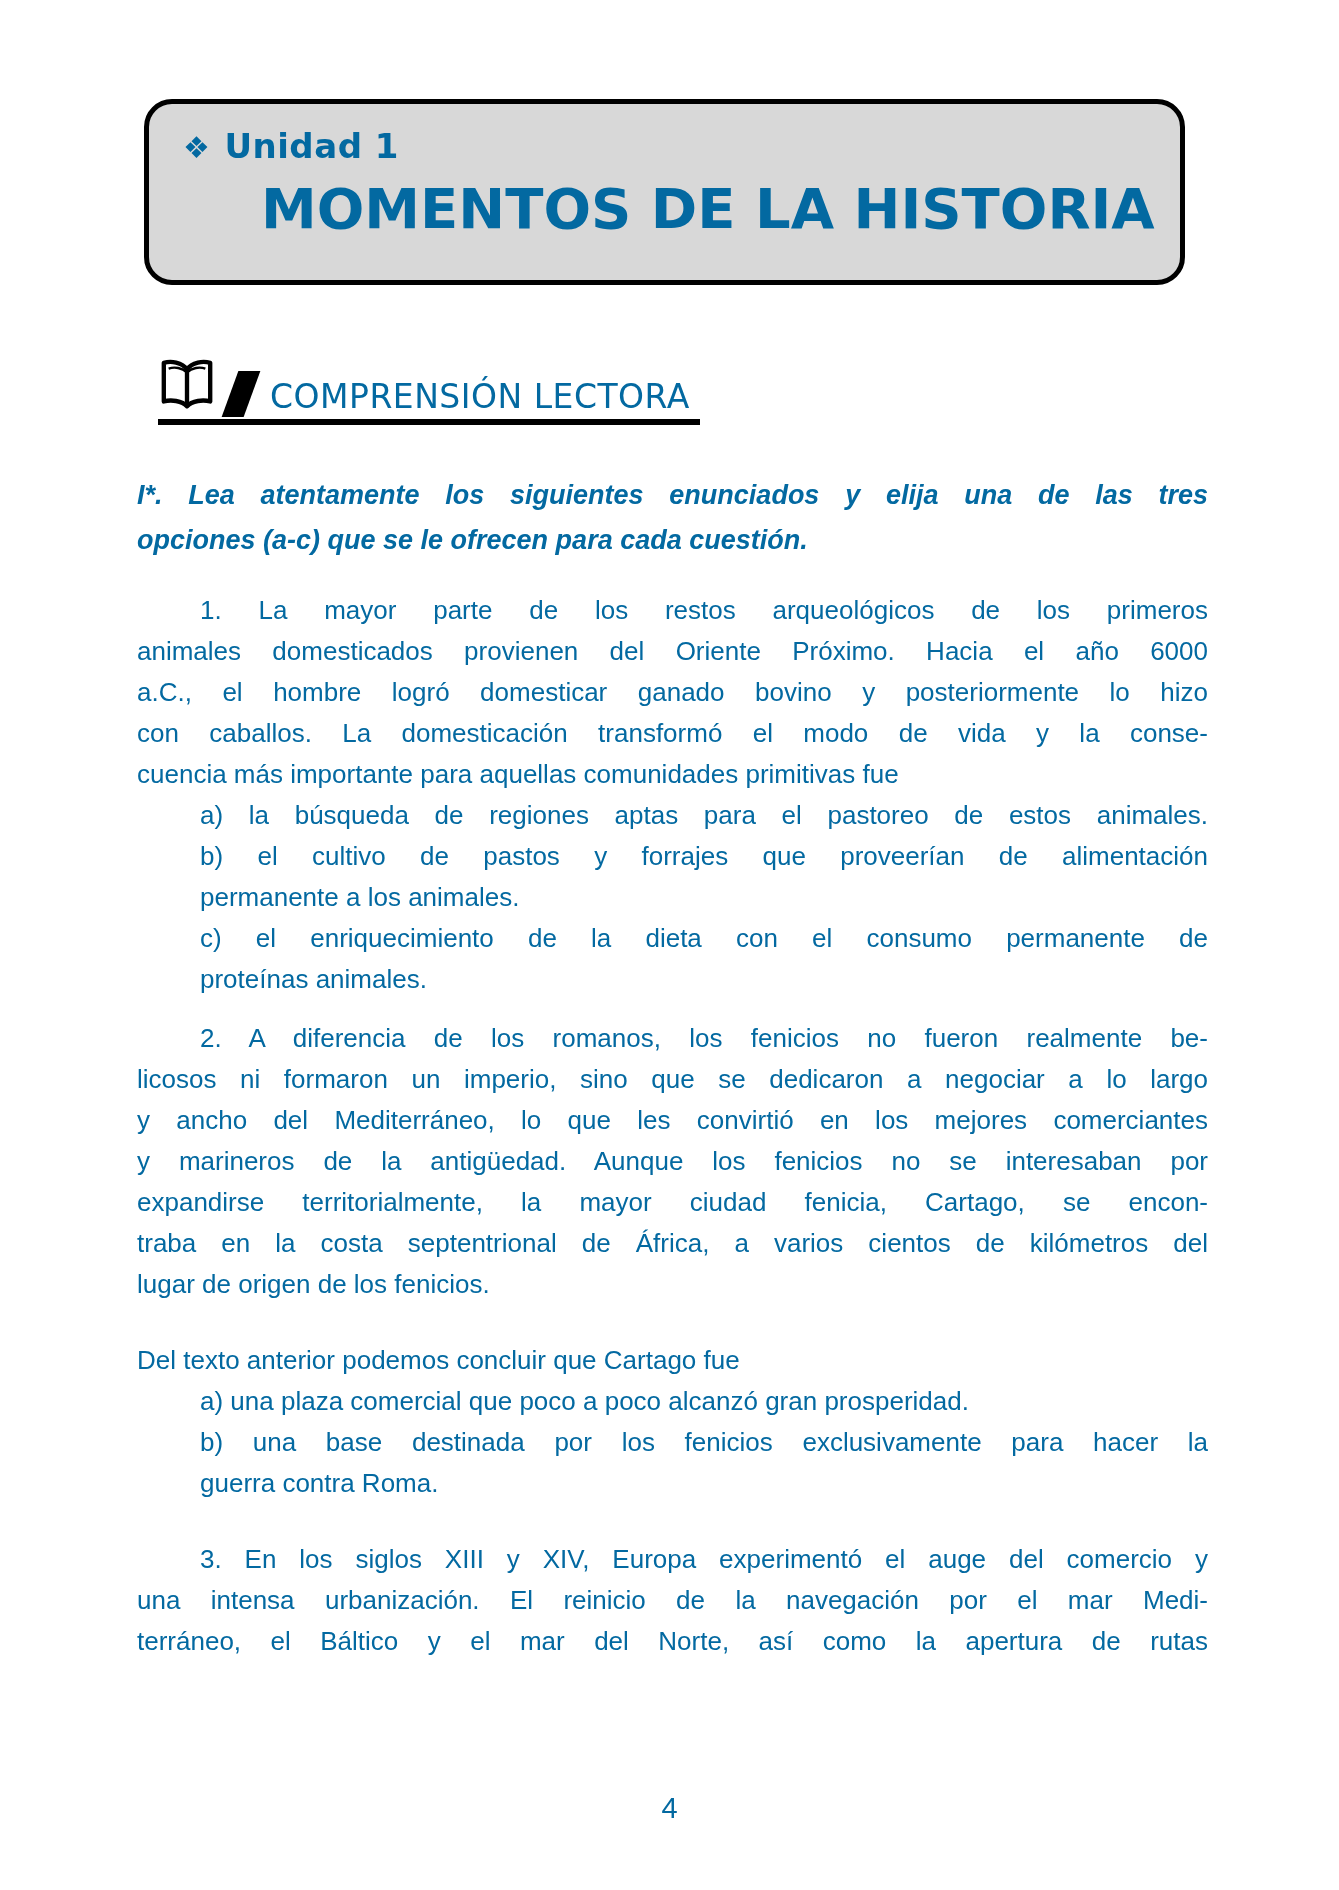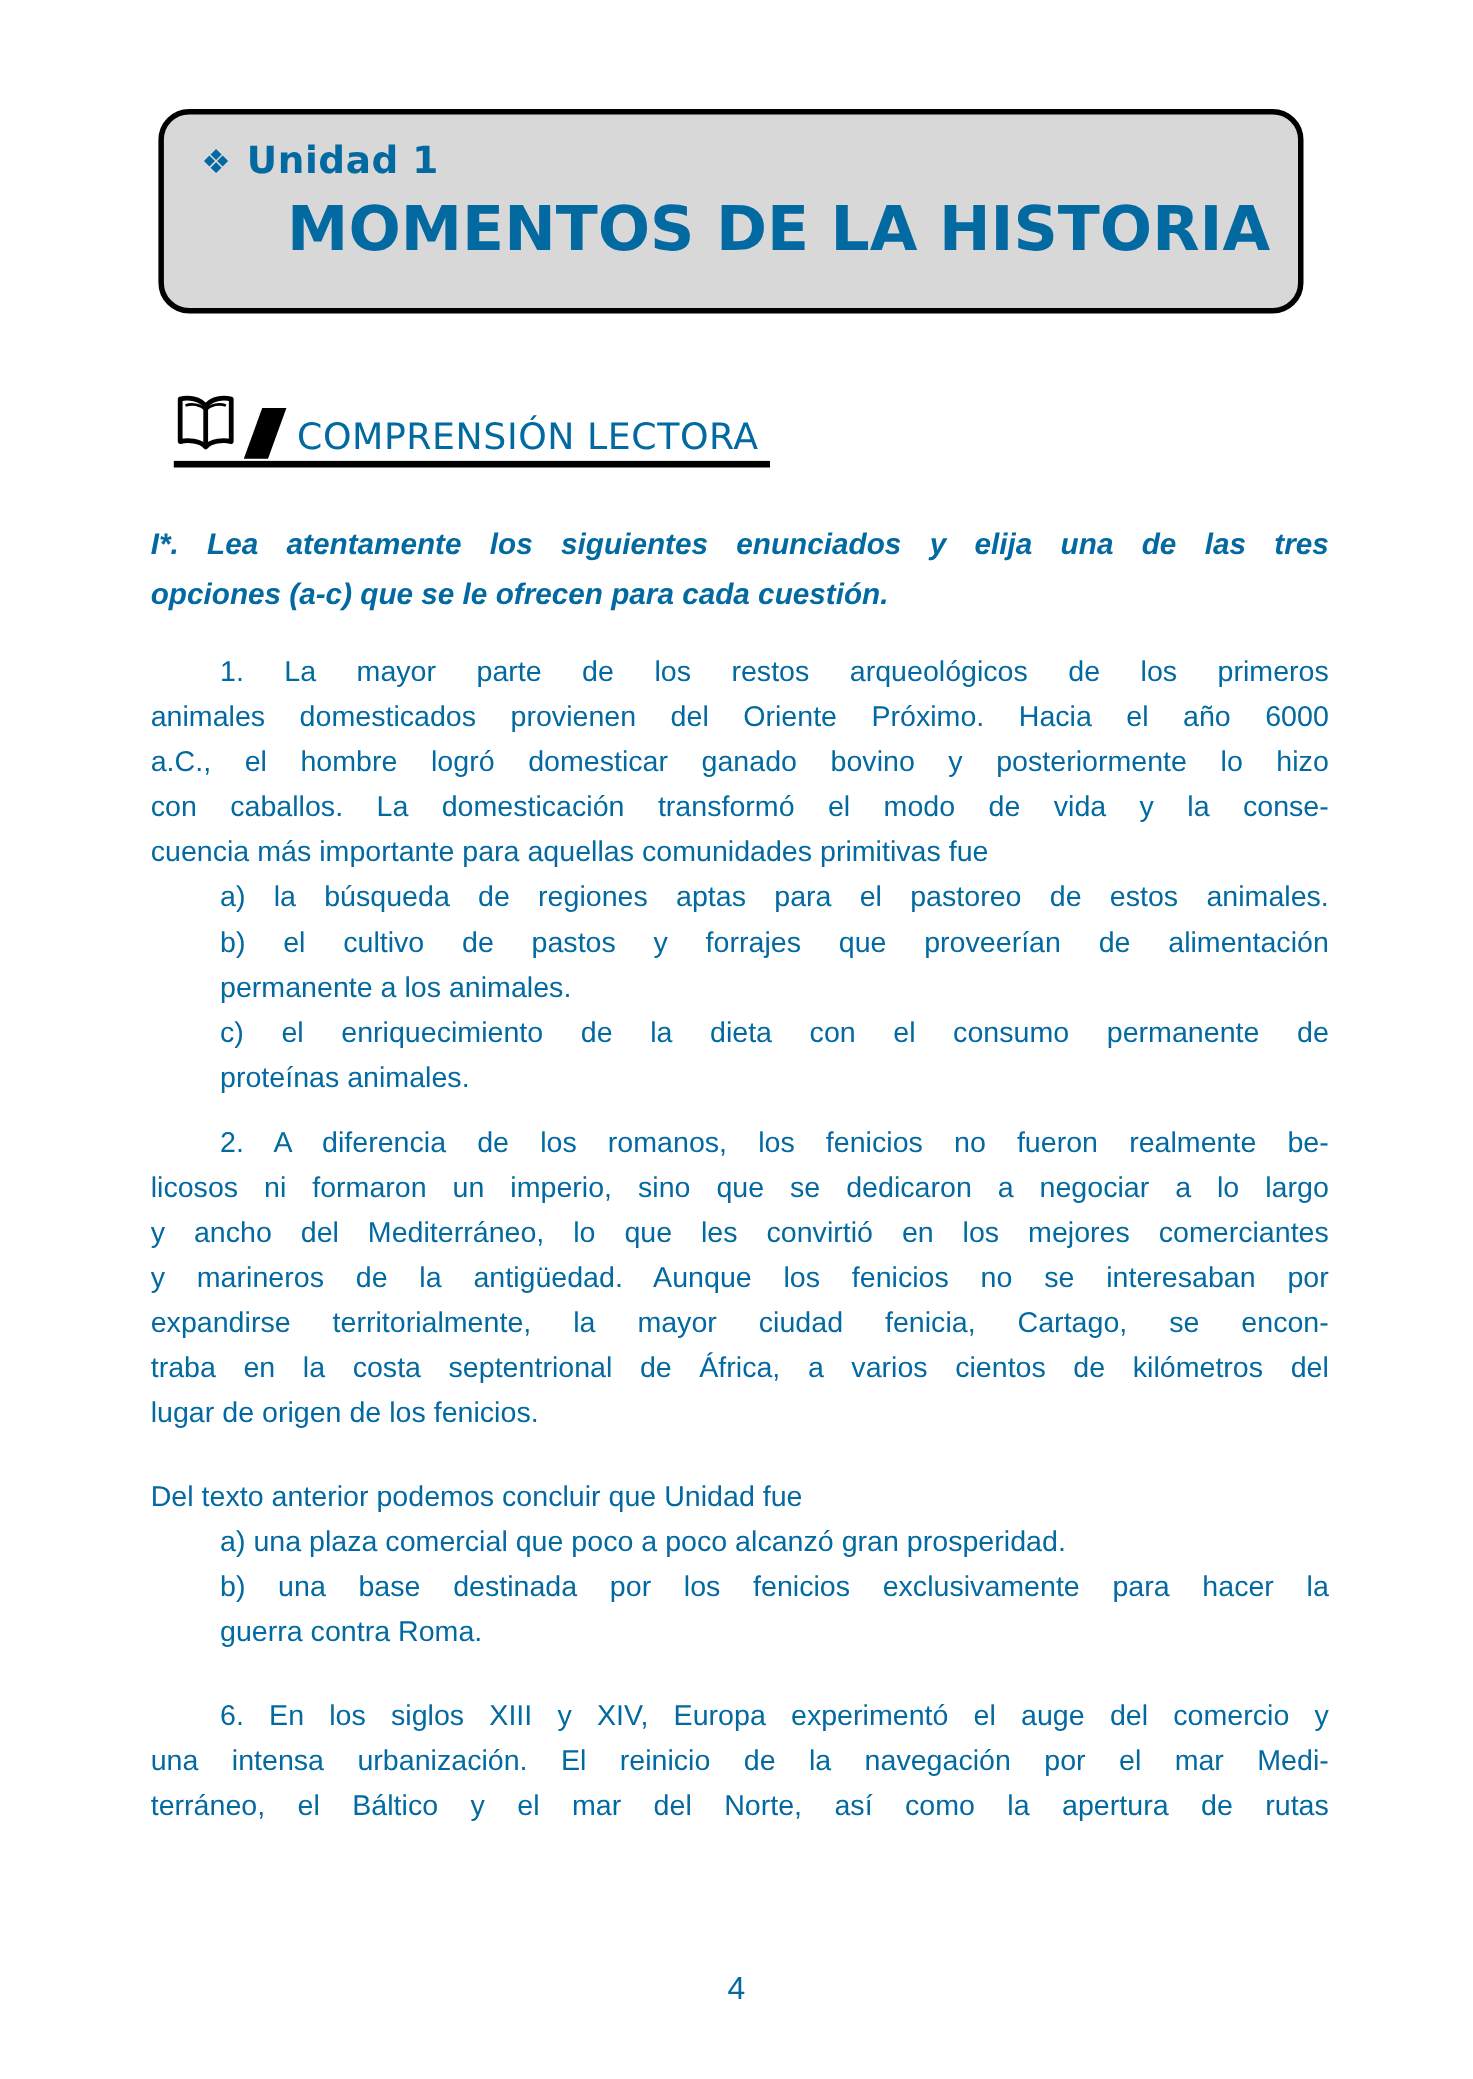--- a/index.html
+++ b/index.html
@@ -136,31 +136,31 @@
       <div class="block question" style="margin-top: 18px;">
         <div class="ln j ind">2. A diferencia de los romanos, los fenicios no fueron realmente be-</div>
         <div class="ln j">licosos ni formaron un imperio, sino que se dedicaron a negociar a lo largo</div>
         <div class="ln j">y ancho del Mediterráneo, lo que les convirtió en los mejores comerciantes</div>
         <div class="ln j">y marineros de la antigüedad. Aunque los fenicios no se interesaban por</div>
         <div class="ln j">expandirse territorialmente, la mayor ciudad fenicia, Cartago, se encon-</div>
         <div class="ln j">traba en la costa septentrional de África, a varios cientos de kilómetros del</div>
         <div class="ln">lugar de origen de los fenicios.</div>
       </div>
       <div class="block lead" style="margin-top: 35px;">
-        <div class="ln">Del texto anterior podemos concluir que Unidad fue</div>
+        <div class="ln">Del texto anterior podemos concluir que Cartago fue</div>
       </div>
       <div class="block option">
         <div class="ln">a) una plaza comercial que poco a poco alcanzó gran prosperidad.</div>
       </div>
       <div class="block option">
         <div class="ln j">b) una base destinada por los fenicios exclusivamente para hacer la</div>
         <div class="ln">guerra contra Roma.</div>
       </div>
       <div class="block question" style="margin-top: 35px;">
-        <div class="ln j ind">6. En los siglos XIII y XIV, Europa experimentó el auge del comercio y</div>
+        <div class="ln j ind">3. En los siglos XIII y XIV, Europa experimentó el auge del comercio y</div>
         <div class="ln j">una intensa urbanización. El reinicio de la navegación por el mar Medi-</div>
         <div class="ln j">terráneo, el Báltico y el mar del Norte, así como la apertura de rutas</div>
       </div>
     </main>
 
   <div class="page-number">4</div>
 
 </div>
 
 </body></html>

